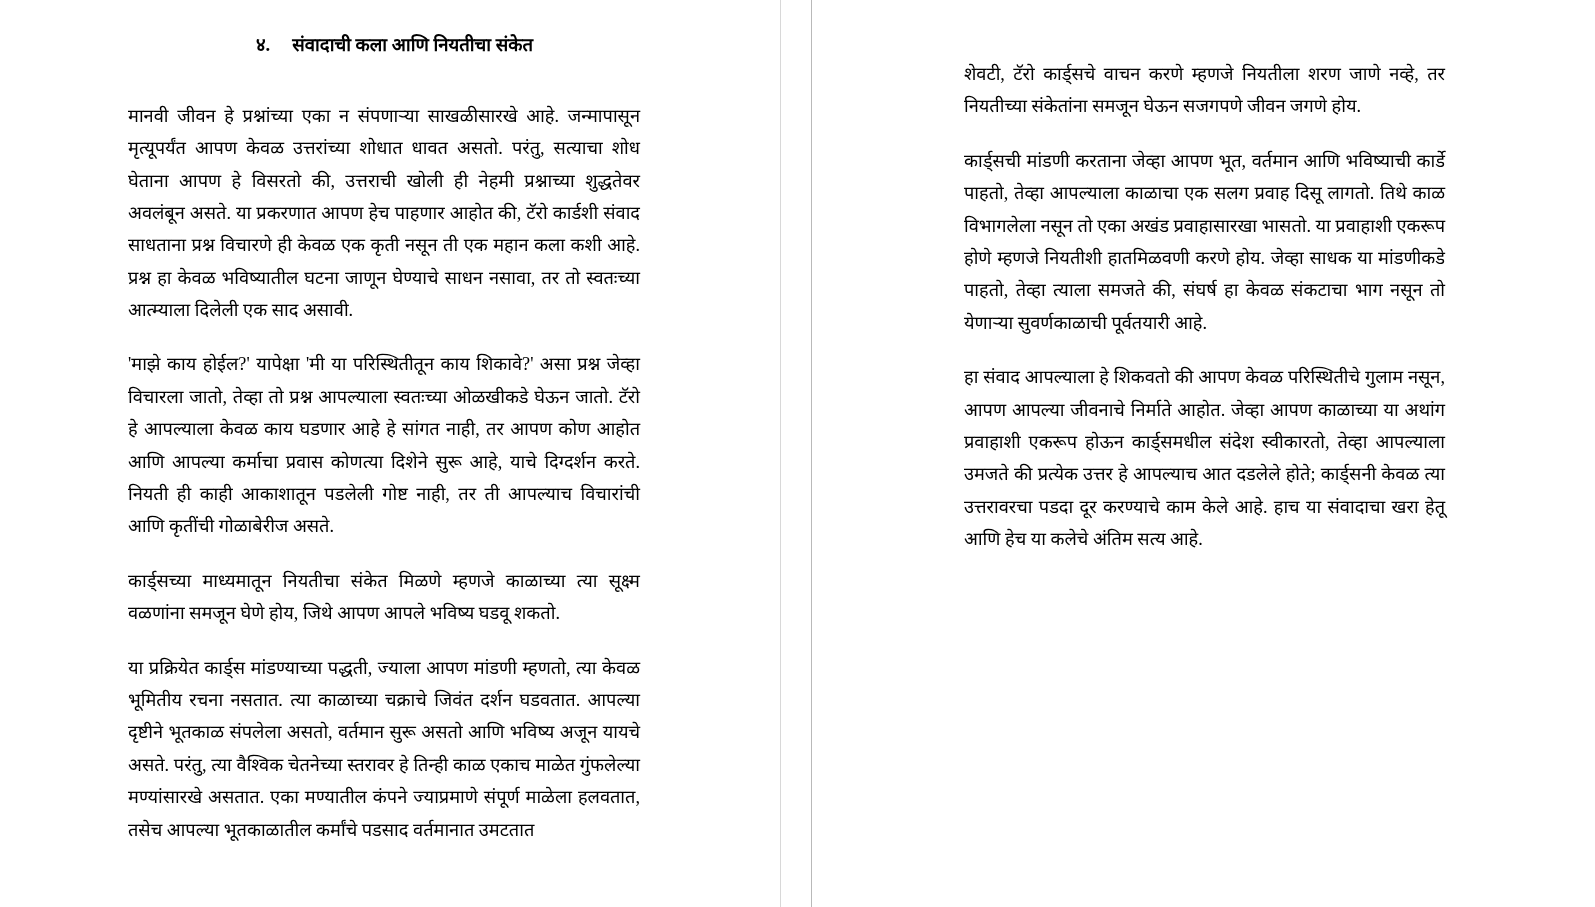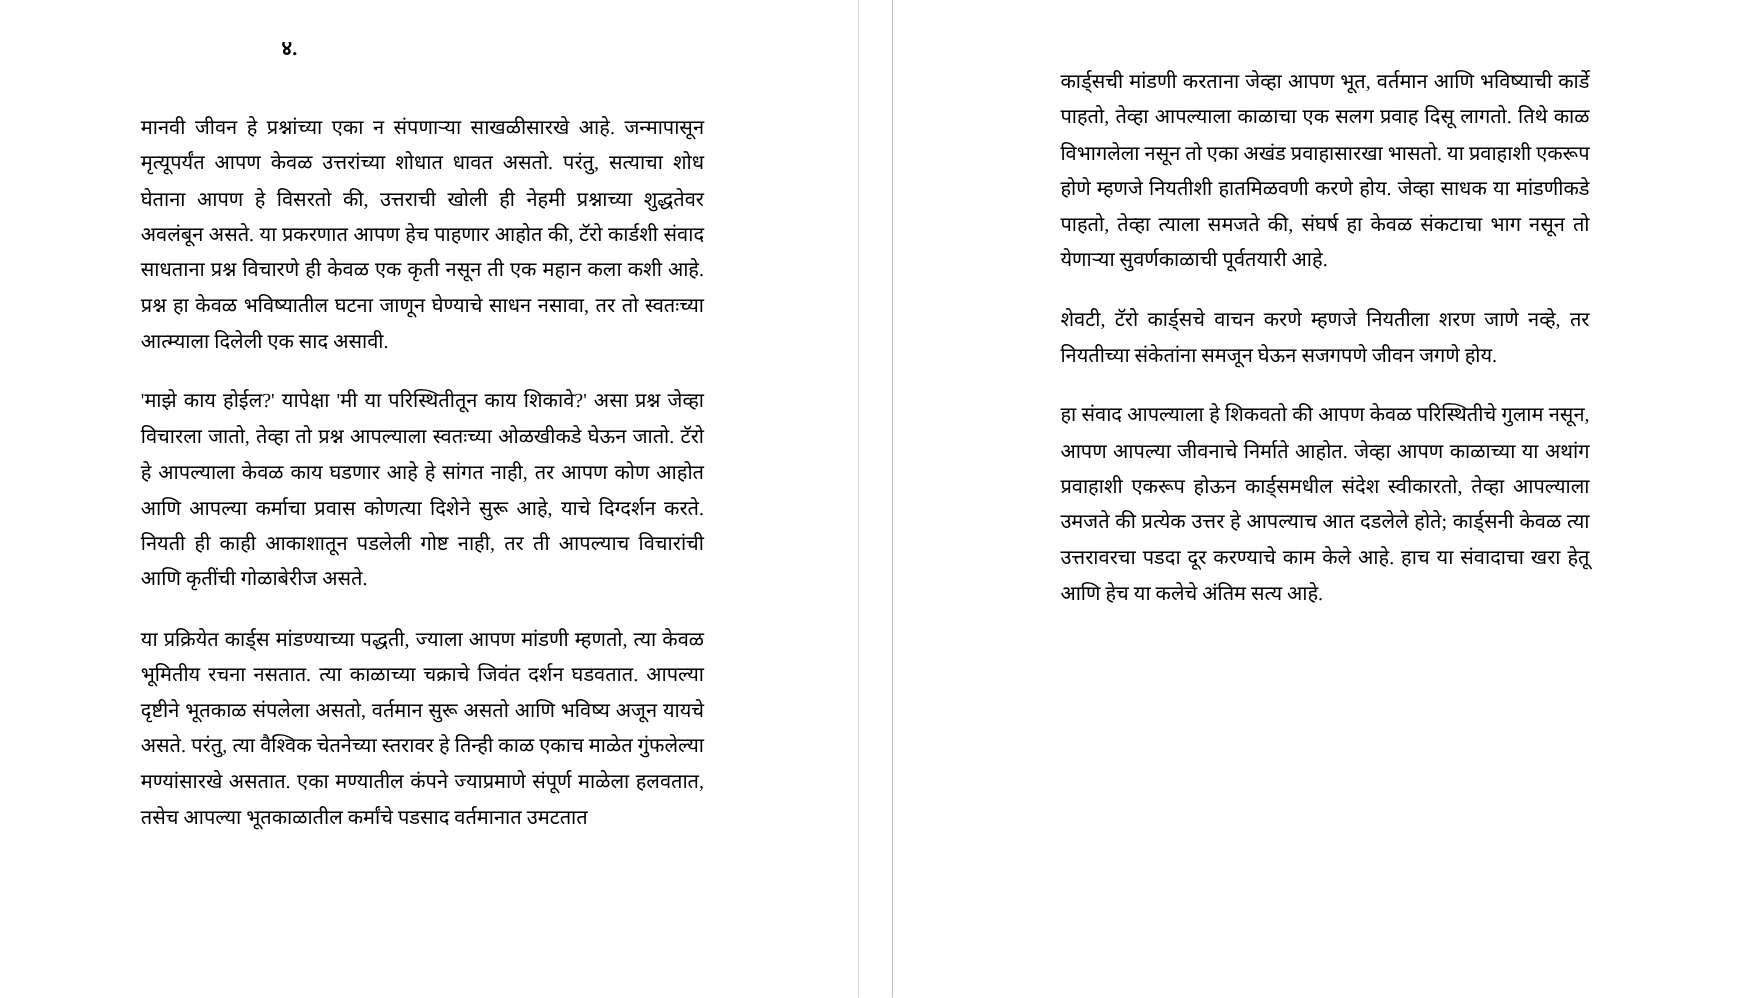--- a/index.html
+++ b/index.html
@@ -80,29 +80,31 @@
   }
 </style>
 </head>
 <body>
 
 <div class="spread">
 
   <div class="page page-left">
     <h2 class="chapter-heading" style="padding-left:0; margin-left:128px; margin-top:32px; text-indent:0;">
       <span class="num">४.</span>
+      <span class="ttl">संवादाची कला आणि नियतीचा संकेत</span>
     </h2>
 
     <p class="body">मानवी जीवन हे प्रश्नांच्या एका न संपणाऱ्या साखळीसारखे आहे. जन्मापासून मृत्यूपर्यंत आपण केवळ उत्तरांच्या शोधात धावत असतो. परंतु, सत्याचा शोध घेताना आपण हे विसरतो की, उत्तराची खोली ही नेहमी प्रश्नाच्या शुद्धतेवर अवलंबून असते. या प्रकरणात आपण हेच पाहणार आहोत की, टॅरो कार्डशी संवाद साधताना प्रश्न विचारणे ही केवळ एक कृती नसून ती एक महान कला कशी आहे. प्रश्न हा केवळ भविष्यातील घटना जाणून घेण्याचे साधन नसावा, तर तो स्वतःच्या आत्म्याला दिलेली एक साद असावी.</p>
     <p class="body">'माझे काय होईल?' यापेक्षा 'मी या परिस्थितीतून काय शिकावे?' असा प्रश्न जेव्हा विचारला जातो, तेव्हा तो प्रश्न आपल्याला स्वतःच्या ओळखीकडे घेऊन जातो. टॅरो हे आपल्याला केवळ काय घडणार आहे हे सांगत नाही, तर आपण कोण आहोत आणि आपल्या कर्माचा प्रवास कोणत्या दिशेने सुरू आहे, याचे दिग्दर्शन करते. नियती ही काही आकाशातून पडलेली गोष्ट नाही, तर ती आपल्याच विचारांची आणि कृतींची गोळाबेरीज असते.</p>
+    <p class="body">कार्ड्सच्या माध्यमातून नियतीचा संकेत मिळणे म्हणजे काळाच्या त्या सूक्ष्म वळणांना समजून घेणे होय, जिथे आपण आपले भविष्य घडवू शकतो.</p>
     <p class="body cut-bottom">या प्रक्रियेत कार्ड्स मांडण्याच्या पद्धती, ज्याला आपण मांडणी म्हणतो, त्या केवळ भूमितीय रचना नसतात. त्या काळाच्या चक्राचे जिवंत दर्शन घडवतात. आपल्या दृष्टीने भूतकाळ संपलेला असतो, वर्तमान सुरू असतो आणि भविष्य अजून यायचे असते. परंतु, त्या वैश्विक चेतनेच्या स्तरावर हे तिन्ही काळ एकाच माळेत गुंफलेल्या मण्यांसारखे असतात. एका मण्यातील कंपने ज्याप्रमाणे संपूर्ण माळेला हलवतात, तसेच आपल्या भूतकाळातील कर्मांचे पडसाद वर्तमानात उमटतात</p>
   </div>
 
   <div class="gutter"></div>
 
   <div class="page page-right">
     <div class="top-space"></div>
+    <p class="body">शेवटी, टॅरो कार्ड्सचे वाचन करणे म्हणजे नियतीला शरण जाणे नव्हे, तर नियतीच्या संकेतांना समजून घेऊन सजगपणे जीवन जगणे होय.</p>
     <p class="body">कार्ड्सची मांडणी करताना जेव्हा आपण भूत, वर्तमान आणि भविष्याची कार्डे पाहतो, तेव्हा आपल्याला काळाचा एक सलग प्रवाह दिसू लागतो. तिथे काळ विभागलेला नसून तो एका अखंड प्रवाहासारखा भासतो. या प्रवाहाशी एकरूप होणे म्हणजे नियतीशी हातमिळवणी करणे होय. जेव्हा साधक या मांडणीकडे पाहतो, तेव्हा त्याला समजते की, संघर्ष हा केवळ संकटाचा भाग नसून तो येणाऱ्या सुवर्णकाळाची पूर्वतयारी आहे.</p>
-    <p class="body">शेवटी, टॅरो कार्ड्सचे वाचन करणे म्हणजे नियतीला शरण जाणे नव्हे, तर नियतीच्या संकेतांना समजून घेऊन सजगपणे जीवन जगणे होय.</p>
     <p class="body">हा संवाद आपल्याला हे शिकवतो की आपण केवळ परिस्थितीचे गुलाम नसून, आपण आपल्या जीवनाचे निर्माते आहोत. जेव्हा आपण काळाच्या या अथांग प्रवाहाशी एकरूप होऊन कार्ड्समधील संदेश स्वीकारतो, तेव्हा आपल्याला उमजते की प्रत्येक उत्तर हे आपल्याच आत दडलेले होते; कार्ड्सनी केवळ त्या उत्तरावरचा पडदा दूर करण्याचे काम केले आहे. हाच या संवादाचा खरा हेतू आणि हेच या कलेचे अंतिम सत्य आहे.</p>
   </div>
 
 </div>
 
 </body></html>

